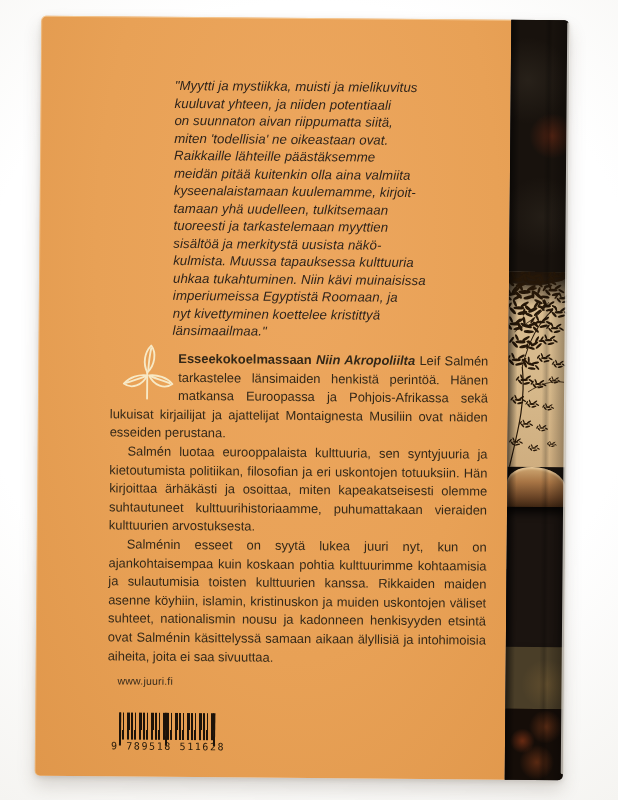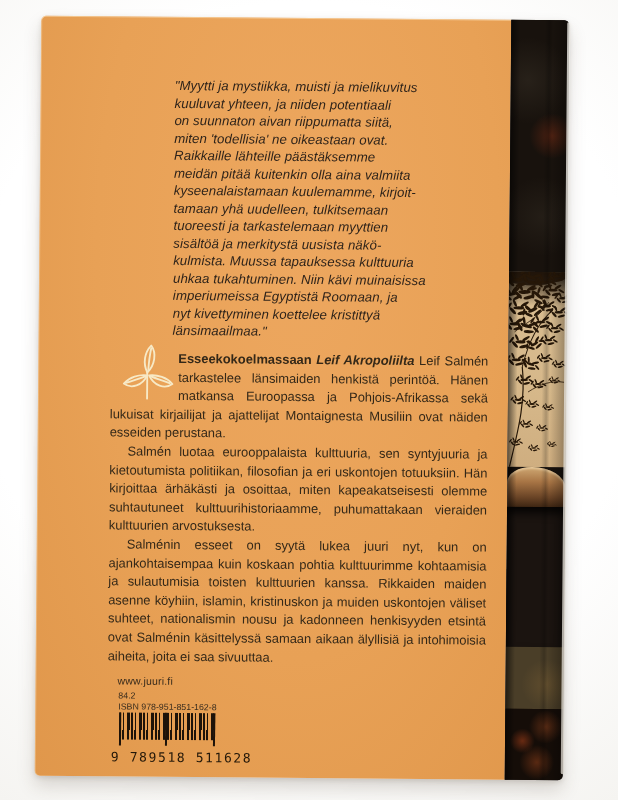--- a/index.html
+++ b/index.html
@@ -49,22 +49,22 @@
     position:relative; margin-left:8px; width:96px; height:27px;
     background:
       repeating-linear-gradient(90deg,
         #1e1309 0 1.5px, rgba(0,0,0,0) 1.5px 3.4px,
         #1e1309 3.4px 5px,  rgba(0,0,0,0) 5px 7.8px,
         #1e1309 7.8px 10.4px, rgba(0,0,0,0) 10.4px 12px);
   }
   .bars .guard { position:absolute; top:0; width:2px; height:33px; background:#1e1309; }
   .g-left { left:0; } .g-mid { left:46px; } .g-right { right:0; }
   .barcode-digits {
-    margin-top:10px; font-family:"DejaVu Sans Mono", monospace;
-    font-size:13px; letter-spacing:1.6px; color:#241809; white-space:nowrap;
+    margin-top:1px; font-family:"DejaVu Sans Mono", monospace;
+    font-size:10px; letter-spacing:1.6px; color:#241809; white-space:nowrap;
   }
   
   .spine {
     position:absolute; top:0; right:0; width:58px; height:100%;
     background:#17110d; border-radius:0 5px 5px 0; overflow:hidden;
     box-shadow: inset 4px 0 6px rgba(0,0,0,.55);
   }
   .sp-band { position:absolute; left:0; width:100%; }
   .sp-top { top:0; height:252px;
     background:
@@ -136,31 +136,27 @@
           <svg width="56" height="56" viewBox="0 0 60 60" fill="none" stroke="#f7e9c6" stroke-width="2" stroke-linecap="round" stroke-linejoin="round">
             <path d="M29 59 C29 49 29 41 29 31"></path>
             <path d="M29 31 C24 21 26 9 33 2 C39 10 37 23 29 31 Z"></path>
             <path d="M30 29 C30.5 21 31.5 12 33 5"></path>
             <path d="M29 34 C20 33 10 36 4 43 C12 49 24 45 29 34 Z"></path>
             <path d="M27 35 C20 38 12 40 7 42"></path>
             <path d="M31 34 C40 33 50 36 56 43 C48 49 36 45 31 34 Z"></path>
             <path d="M33 35 C40 38 48 40 53 42"></path>
           </svg>
         </div>
-        <p><b>Esseekokoelmassaan</b> <b><i>Leif Akropoliilta</i></b> <span>Leif Salmén tarkastelee länsimaiden henkistä perintöä. Hänen matkansa Euroopassa ja Pohjois-Afrikassa sekä lukuisat kirjailijat ja ajattelijat Montaignesta Musiliin ovat näiden esseiden perustana.</span></p>
+        <p><b>Esseekokoelmassaan</b> <b><i>Niin Akropoliilta</i></b> <span>Leif Salmén tarkastelee länsimaiden henkistä perintöä. Hänen matkansa Euroopassa ja Pohjois-Afrikassa sekä lukuisat kirjailijat ja ajattelijat Montaignesta Musiliin ovat näiden esseiden perustana.</span></p>
         <p class="indent">Salmén luotaa eurooppalaista kulttuuria, sen syntyjuuria ja kietoutumista politiikan, filosofian ja eri uskontojen totuuksiin. Hän kirjoittaa ärhäkästi ja osoittaa, miten kapeakatseisesti olemme suhtautuneet kulttuurihistoriaamme, puhumattakaan vieraiden kulttuurien arvostuksesta.</p>
         <p class="indent">Salménin esseet on syytä lukea juuri nyt, kun on ajankohtaisempaa kuin koskaan pohtia kulttuurimme kohtaamisia ja sulautumisia toisten kulttuurien kanssa. Rikkaiden maiden asenne köyhiin, islamin, kristinuskon ja muiden uskontojen väliset suhteet, nationalismin nousu ja kadonneen henkisyyden etsintä ovat Salménin käsittelyssä samaan aikaan älyllisiä ja intohimoisia aiheita, joita ei saa sivuuttaa.</p>
       </div>
 
       <div class="website">www.juuri.fi</div>
 
-      <div class="meta">
-        <div>84.2</div>
-        <div>ISBN 978-951-851-162-8</div>
-      </div>
 
       <div class="barcode">
         <div class="bars">
           <span class="guard g-left"></span>
           <span class="guard g-mid"></span>
           <span class="guard g-right"></span>
         </div>
         <div class="barcode-digits">9 789518 511628</div>
       </div>
     </div>

